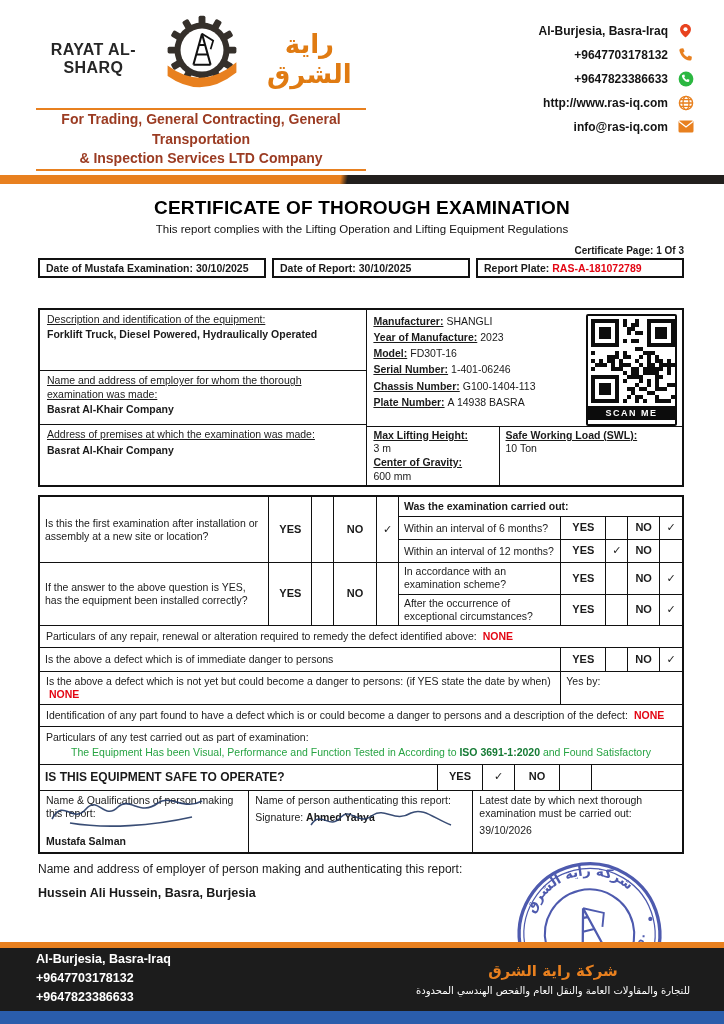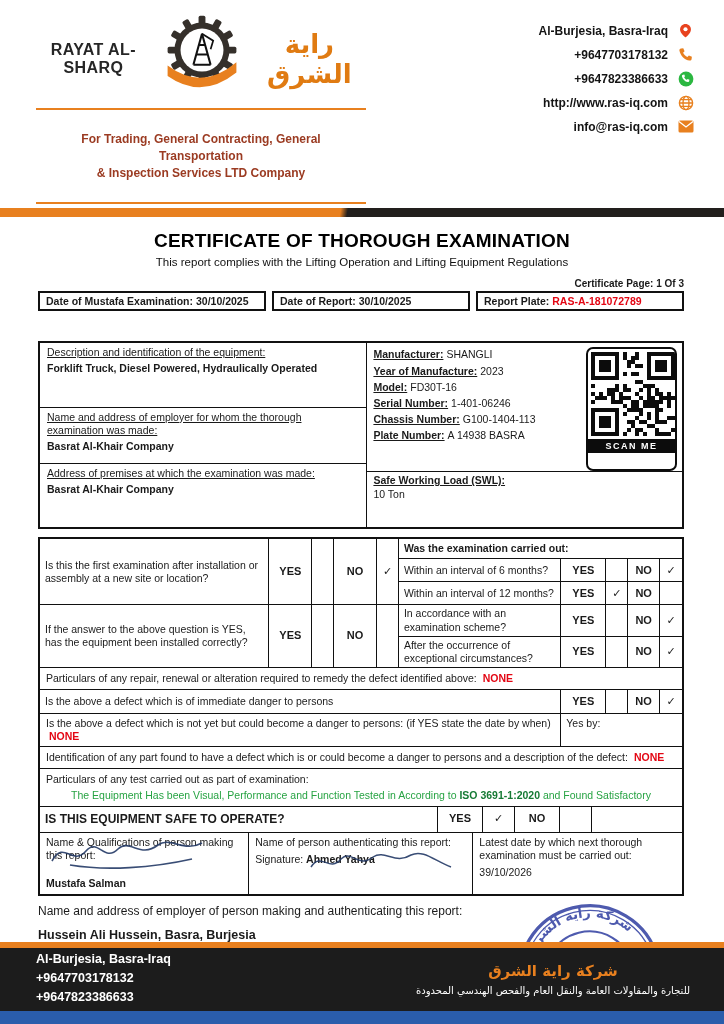--- a/index.html
+++ b/index.html
@@ -10,21 +10,21 @@
   .red{color:#e30613;font-weight:bold}
   .green{color:#27a343}
   .green-b{color:#157a34;font-weight:bold}
 
   
   .header{display:flex;justify-content:space-between;padding:12px 30px 4px 36px}
   .logo-block{width:330px;text-align:center}
   .logo-row{display:flex;align-items:center;justify-content:space-between;gap:8px}
   .logo-en{font-size:16px;font-weight:bold;letter-spacing:.4px;color:#262626}
   .logo-ar{font-size:26px;font-weight:bold;color:#e07b12}
-  .tagline{margin-top:2px;border-top:2px solid #e8801f;border-bottom:2px solid #e8801f;padding:21px 2px;color:#9b3b22;font-size:12px;font-weight:bold;line-height:1.4}
+  .tagline{margin-top:2px;border-top:2px solid #e8801f;border-bottom:2px solid #e8801f;padding:0 2px;color:#9b3b22;font-size:14px;font-weight:bold;line-height:1.4}
   .contacts{display:flex;flex-direction:column;gap:3px;padding-top:8px}
   .contact-row{display:flex;align-items:center;justify-content:flex-end;gap:9px;font-size:12px;font-weight:bold;color:#141414;height:21px}
   .contact-icon{width:17px;height:17px;display:inline-flex;align-items:center;justify-content:center}
   .divider{height:9px;background:linear-gradient(100deg,#e8801f 0 47%,#221f1d 48% 100%)}
 
   
   .title{margin-top:13px;text-align:center;font-size:19px;font-weight:bold;color:#000;letter-spacing:.2px}
   .subtitle{text-align:center;font-size:11.5px;margin-top:4px;color:#111}
   .content{padding:0 40px 0 38px}
   .cert-page{font-size:10px;font-weight:bold;text-align:right;margin-top:10px}
@@ -41,21 +41,21 @@
   .eq-sec.s1{flex:1.15}.eq-sec.s2{flex:1}.eq-sec.s3{flex:1.15}
   .eq-sec + .eq-sec{border-top:1px solid #111}
   .eq-label{text-decoration:underline}
   .eq-value{font-weight:bold;margin-top:2px}
   .equip-right{width:49%;display:flex;flex-direction:column}
   .specs-wrap{display:flex;flex:1}
   .spec-rows{flex:1;padding:3px 6px;font-size:10.5px}
   .spec-row{margin:1px 0;line-height:1.45}
   .spec-label{font-weight:bold;text-decoration:underline;margin-right:3px}
   .qr-block{width:96px;padding:4px 5px 0 0}
-  .qr-frame{border:2.5px solid #0c0c0c;border-radius:7px;padding:3px 3px 16px 3px;background:#fff;overflow:hidden}
+  .qr-frame{border:2.5px solid #0c0c0c;border-radius:2px;padding:3px 3px 4px 3px;background:#fff;overflow:hidden}
   .qr-frame svg{display:block;margin:0 auto}
   .qr-caption{background:#0c0c0c;color:#fff;font-size:9px;font-weight:bold;letter-spacing:1.5px;text-align:center;padding:2px 0;margin:3px -3px 0 -3px}
   .equip-bottom{display:flex;border-top:1.5px solid #111;min-height:56px}
   .eb-left{width:42%;border-right:1.5px solid #111;padding:2px 6px;font-size:10.5px;line-height:1.3}
   .eb-right{width:58%;padding:2px 6px;font-size:10.5px;line-height:1.3}
 
   
   .xtable{border:2px solid #111;margin-top:8px;font-size:10.5px}
   .xr{display:flex}
   .xc{border-right:1px solid #111;border-bottom:1px solid #111;padding:2px 5px;display:flex;align-items:center;line-height:1.25}
@@ -443,20 +443,26 @@
                   <rect x="68" y="80" width="4" height="4"></rect>
                   <rect x="72" y="80" width="4" height="4"></rect>
                   <rect x="76" y="80" width="4" height="4"></rect>
                 </g>
               </svg>
             <div class="qr-caption">SCAN ME</div>
           </div>
         </div>
       </div>
       <div class="equip-bottom">
+        <div class="eb-left">
+          <div class="spec-label">Max Lifting Height:</div>
+          <div>3 m</div>
+          <div class="spec-label">Center of Gravity:</div>
+          <div>600 mm</div>
+        </div>
         <div class="eb-right">
           <div class="spec-label">Safe Working Load (SWL):</div>
           <div>10 Ton</div>
         </div>
       </div>
     </div>
   </div>
 
   <div class="xtable">
 

